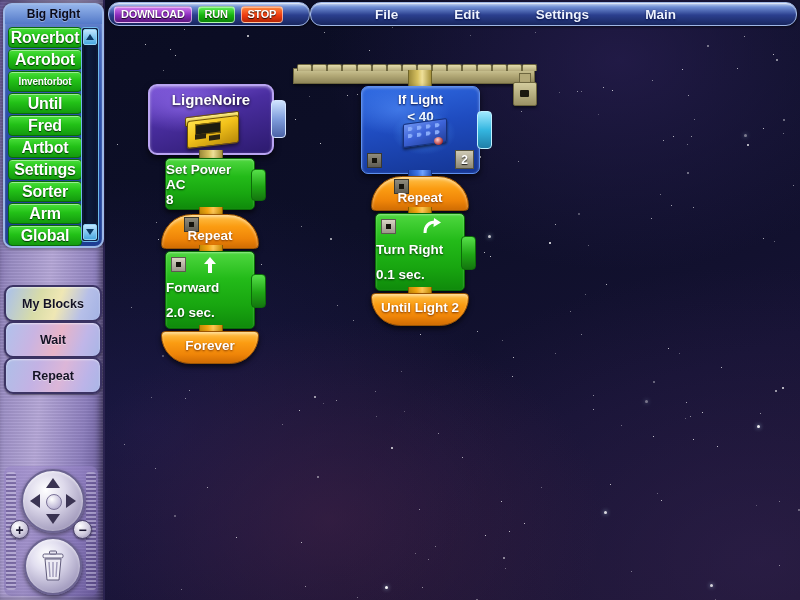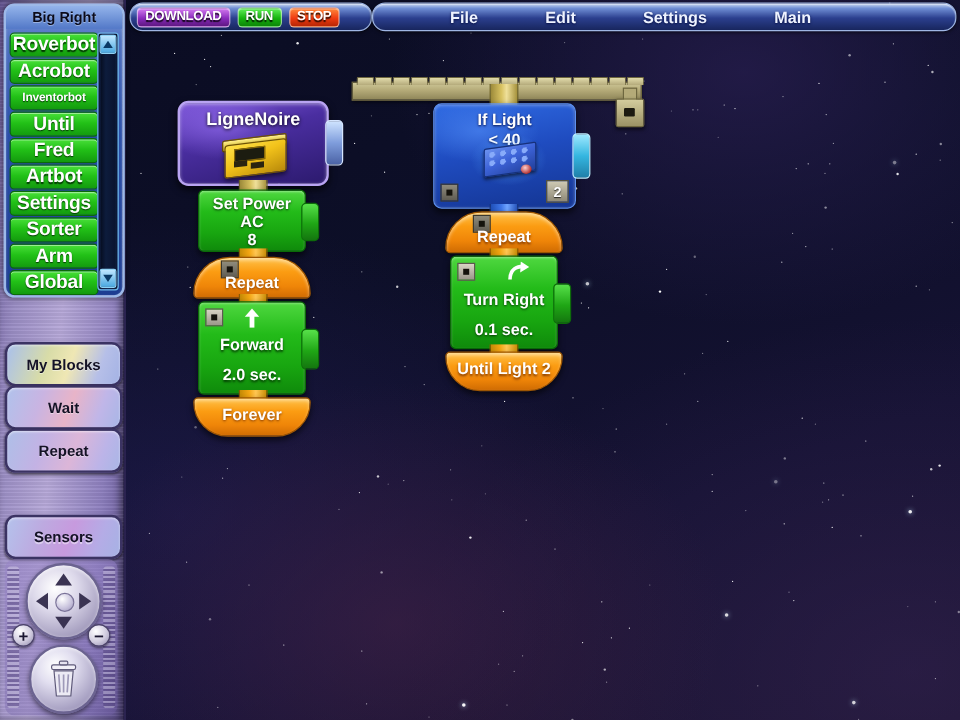--- a/index.html
+++ b/index.html
@@ -233,21 +233,21 @@
   .rcx .b2{left:26px;top:25px;width:11px;}
   .rcx .top{position:absolute;left:2px;top:4px;width:52px;height:8px;
     background:linear-gradient(180deg,#fff089,#e8c427);transform:skewY(-7deg);border:1px solid #6e5203;border-radius:2px;}
 
   
   .act{
     border-radius:5px;
     background:linear-gradient(180deg,#4fd840 0%,#23bb19 35%,#18a610 70%,#0f8a0b 100%);
     border:1px solid #0a6a07;
     box-shadow:0 3px 5px rgba(0,0,0,.6), inset 0 1px 2px rgba(255,255,255,.4);
-    color:#fff;text-align:center;text-decoration:underline;
+    color:#fff;text-decoration:underline;
   }
   .act .ln{position:absolute;left:0;right:0;font-size:13.5px;font-weight:bold;
     text-shadow:0 1px 2px rgba(0,50,0,.95);}
   .corner-ico{
     position:absolute;left:5px;top:4px;width:13px;height:13px;
     background:linear-gradient(180deg,#d8d4c4,#9b968a);border:1px solid #5d5a50;
     display:flex;align-items:center;justify-content:center;
   }
   .corner-ico::after{content:"";width:5px;height:5px;background:#15130c;}
   .corner-ico.dark{background:linear-gradient(180deg,#8f8b7c,#5f5c52);border-color:#3a382f;}
@@ -672,21 +672,20 @@
           <div class="vs-arrow down">
               <span></span>
             </div>
         </div>
       </div>
     </div>
 
     <div class="catbtn" id="cat1">My Blocks</div>
     <div class="catbtn" id="cat2">Wait</div>
     <div class="catbtn" id="cat3">Repeat</div>
-    <div class="catbtn" id="cat5">Sensors</div>
 
     <div class="navzone">
       <div class="ridge l"></div>
         <div class="ridge r"></div>
       <div class="dpad">
         <b class="up"></b>
           <b class="dn"></b>
           <b class="lf"></b>
           <b class="rt"></b>
         <div class="hub"></div>

